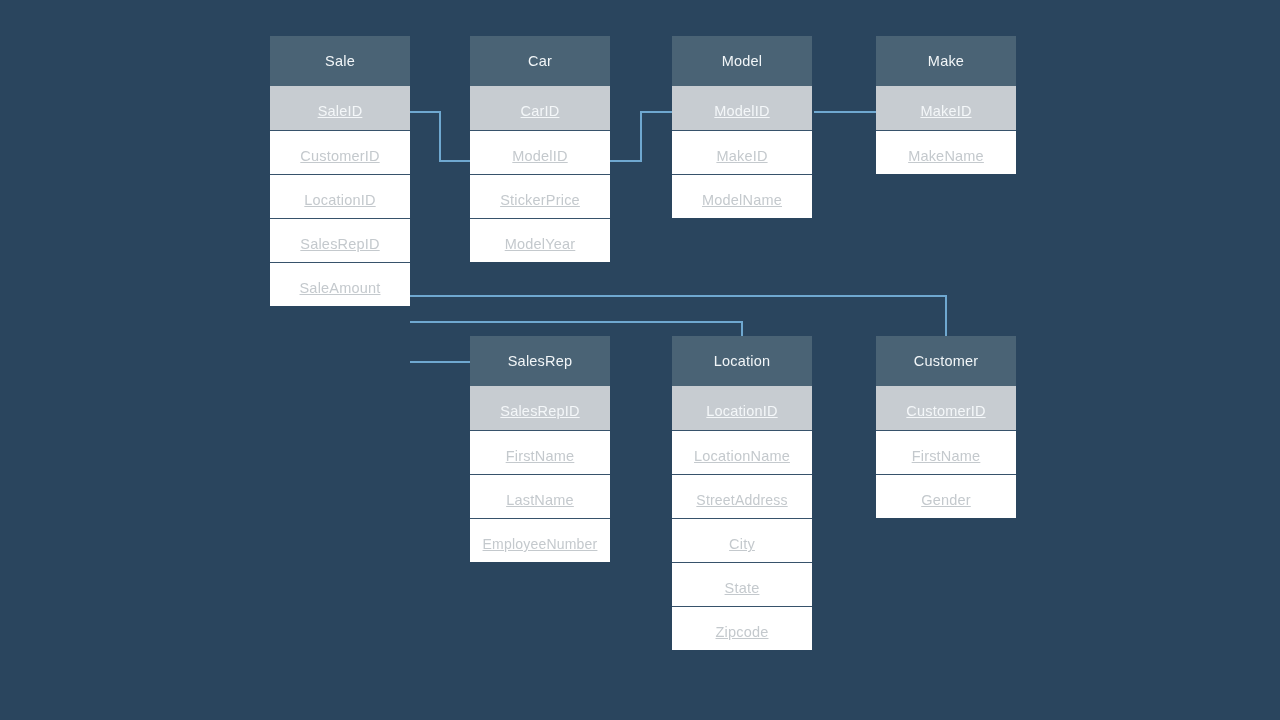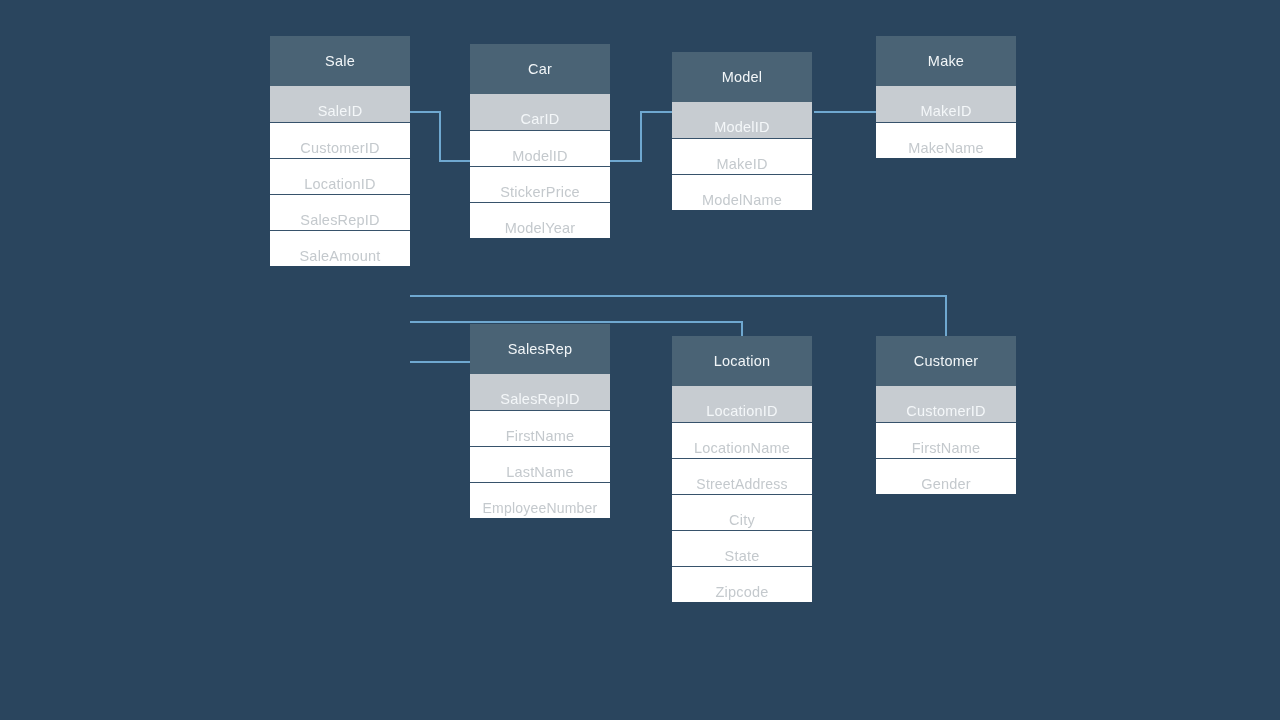--- a/index.html
+++ b/index.html
@@ -39,30 +39,31 @@
     height: 50px;
     line-height: 50px;
     text-align: center;
     background: #4a6375;
     color: #f2f6f8;
     font-size: 14.5px;
     letter-spacing: 0.2px;
     box-sizing: border-box;
   }
   .field {
-    height: 36px;
+    height: 44px;
     line-height: 50px;
     text-align: center;
     background: #ffffff;
     color: #c4c9cd;
     font-size: 14.5px;
     letter-spacing: 0.2px;
     box-sizing: border-box;
     border-top: 1.5px solid #37526b;
     white-space: nowrap;
+    text-decoration: underline;
   }
   .field.pk {
     background: #c7ccd1;
     color: #f4f7f9;
     border-top: none;
   }
   .field.wide {
     font-size: 14px;
   }
 </style>
@@ -82,39 +83,39 @@
 
   <div id="entity-layer">
       <div class="entity" style="left: 270px; top: 36px;">
         <div class="entity-header">Sale</div>
         <div class="field pk">SaleID</div>
         <div class="field">CustomerID</div>
         <div class="field">LocationID</div>
         <div class="field">SalesRepID</div>
         <div class="field">SaleAmount</div>
       </div>
-      <div class="entity" style="left: 470px; top: 36px; margin-top: 8px;">
+      <div class="entity" style="left: 470px; top: 36px;">
         <div class="entity-header">Car</div>
         <div class="field pk">CarID</div>
         <div class="field">ModelID</div>
         <div class="field">StickerPrice</div>
         <div class="field">ModelYear</div>
       </div>
-      <div class="entity" style="left: 672px; top: 36px; margin-top: 16px;">
+      <div class="entity" style="left: 672px; top: 36px;">
         <div class="entity-header">Model</div>
         <div class="field pk">ModelID</div>
         <div class="field">MakeID</div>
         <div class="field">ModelName</div>
       </div>
       <div class="entity" style="left: 876px; top: 36px;">
         <div class="entity-header">Make</div>
         <div class="field pk">MakeID</div>
         <div class="field">MakeName</div>
       </div>
-      <div class="entity" style="left: 470px; top: 324px;">
+      <div class="entity" style="left: 470px; top: 336px;">
         <div class="entity-header">SalesRep</div>
         <div class="field pk">SalesRepID</div>
         <div class="field">FirstName</div>
         <div class="field">LastName</div>
         <div class="field wide">EmployeeNumber</div>
       </div>
       <div class="entity" style="left: 672px; top: 336px;">
         <div class="entity-header">Location</div>
         <div class="field pk">LocationID</div>
         <div class="field">LocationName</div>

